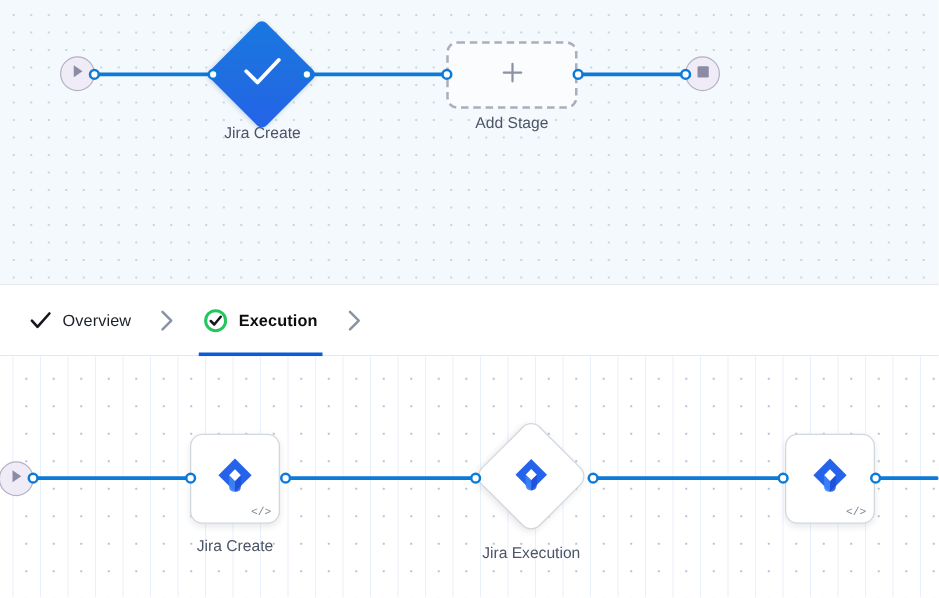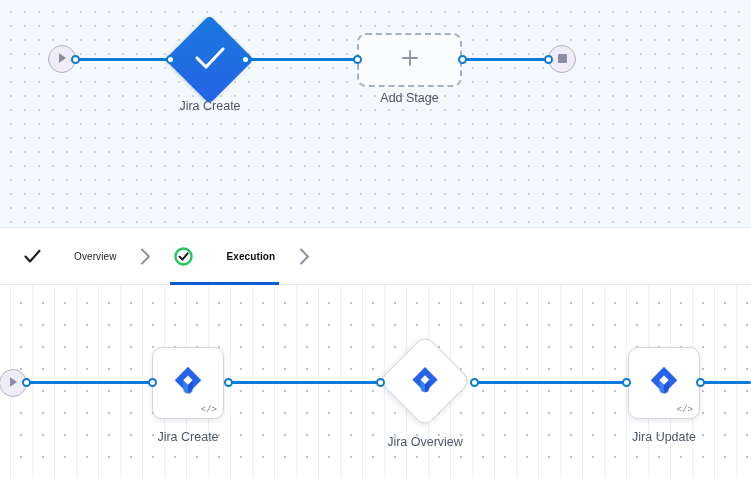--- a/index.html
+++ b/index.html
@@ -48,24 +48,23 @@
   .tab {
     display: flex;
     align-items: center;
     height: 57px;
     gap: 9px;
     cursor: pointer;
     position: relative;
     padding: 0 2px;
   }
   .tab-label {
-    font-size: 10px;
+    font-size: 13px;
     color: #1b2126;
     letter-spacing: 0.1px;
-    margin-left: 24px;
   }
   .tab.active .tab-label { color: #0b0d0f; font-weight: 700; }
   .tab.active::after {
     content: "";
     position: absolute;
     left: -2px; right: -2px;
     bottom: 0;
     height: 3px;
     background: #0b5cd5;
   }
@@ -328,34 +327,33 @@
     <div class="diamond-white" style="left:392px; top:63px;">
       <div class="diamond-white-inner">
         <svg width="36" height="36" viewBox="0 0 40 40">
           <path d="M20 3 L34 17 L20 31 L6 17 Z" fill="#2563eb"></path>
           <path d="M20 12 L25 17 L20 22 L15 17 Z" fill="#ffffff"></path>
           <path d="M20 22 L25 17 L25 26 Q25 31 20 31 Z" fill="#1d4fd8" opacity="0.85"></path>
           <path d="M20 22 L15 17 L15 26 Q15 31 20 31 Z" fill="#3b82f6" opacity="0.9"></path>
         </svg>
       </div>
     </div>
-    <div class="node-label" style="left:347px; top:150px; width:156px;">Jira Overview</div>
+    <div class="node-label" style="left:347px; top:150px; width:156px;">Jira Execution</div>
 
     <div class="node-box" style="left:628px; top:62px;">
       <div class="jira-wrap">
         <svg width="38" height="38" viewBox="0 0 40 40">
           <path d="M20 3 L34 17 L20 31 L6 17 Z" fill="#2563eb"></path>
           <path d="M20 12 L25 17 L20 22 L15 17 Z" fill="#ffffff"></path>
           <path d="M20 22 L25 17 L25 26 Q25 31 20 31 Z" fill="#1d4fd8" opacity="0.85"></path>
           <path d="M20 22 L15 17 L15 26 Q15 31 20 31 Z" fill="#3b82f6" opacity="0.9"></path>
         </svg>
       </div>
       <span class="code-badge">&lt;/&gt;</span>
     </div>
-    <div class="node-label" style="left:586px; top:145px; width:156px;">Jira Update</div>
 
     <div class="port" style="left:22px; top:93px;"></div>
     <div class="port" style="left:148px; top:93px;"></div>
     <div class="port" style="left:224px; top:93px;"></div>
     <div class="port" style="left:376px; top:93px;"></div>
     <div class="port" style="left:470px; top:93px;"></div>
     <div class="port" style="left:622px; top:93px;"></div>
     <div class="port" style="left:696px; top:93px;"></div>
   </div>
 

